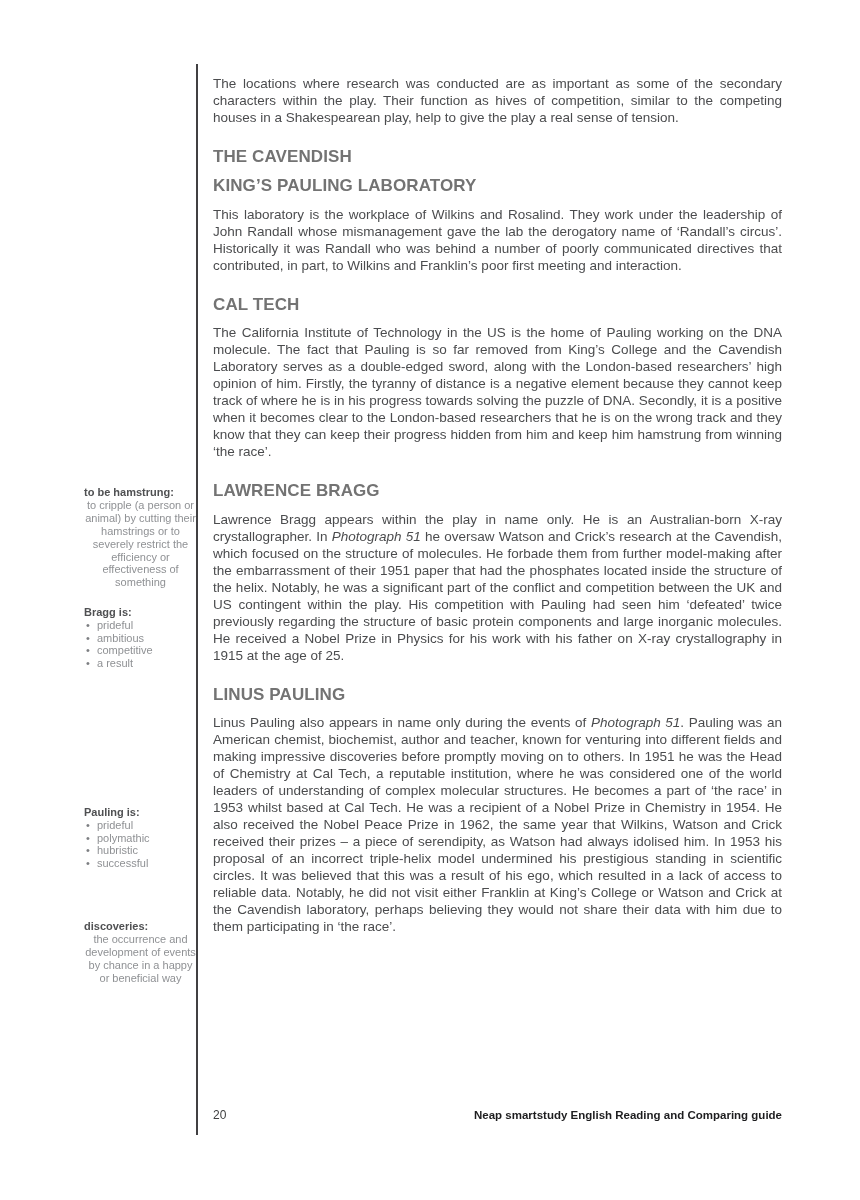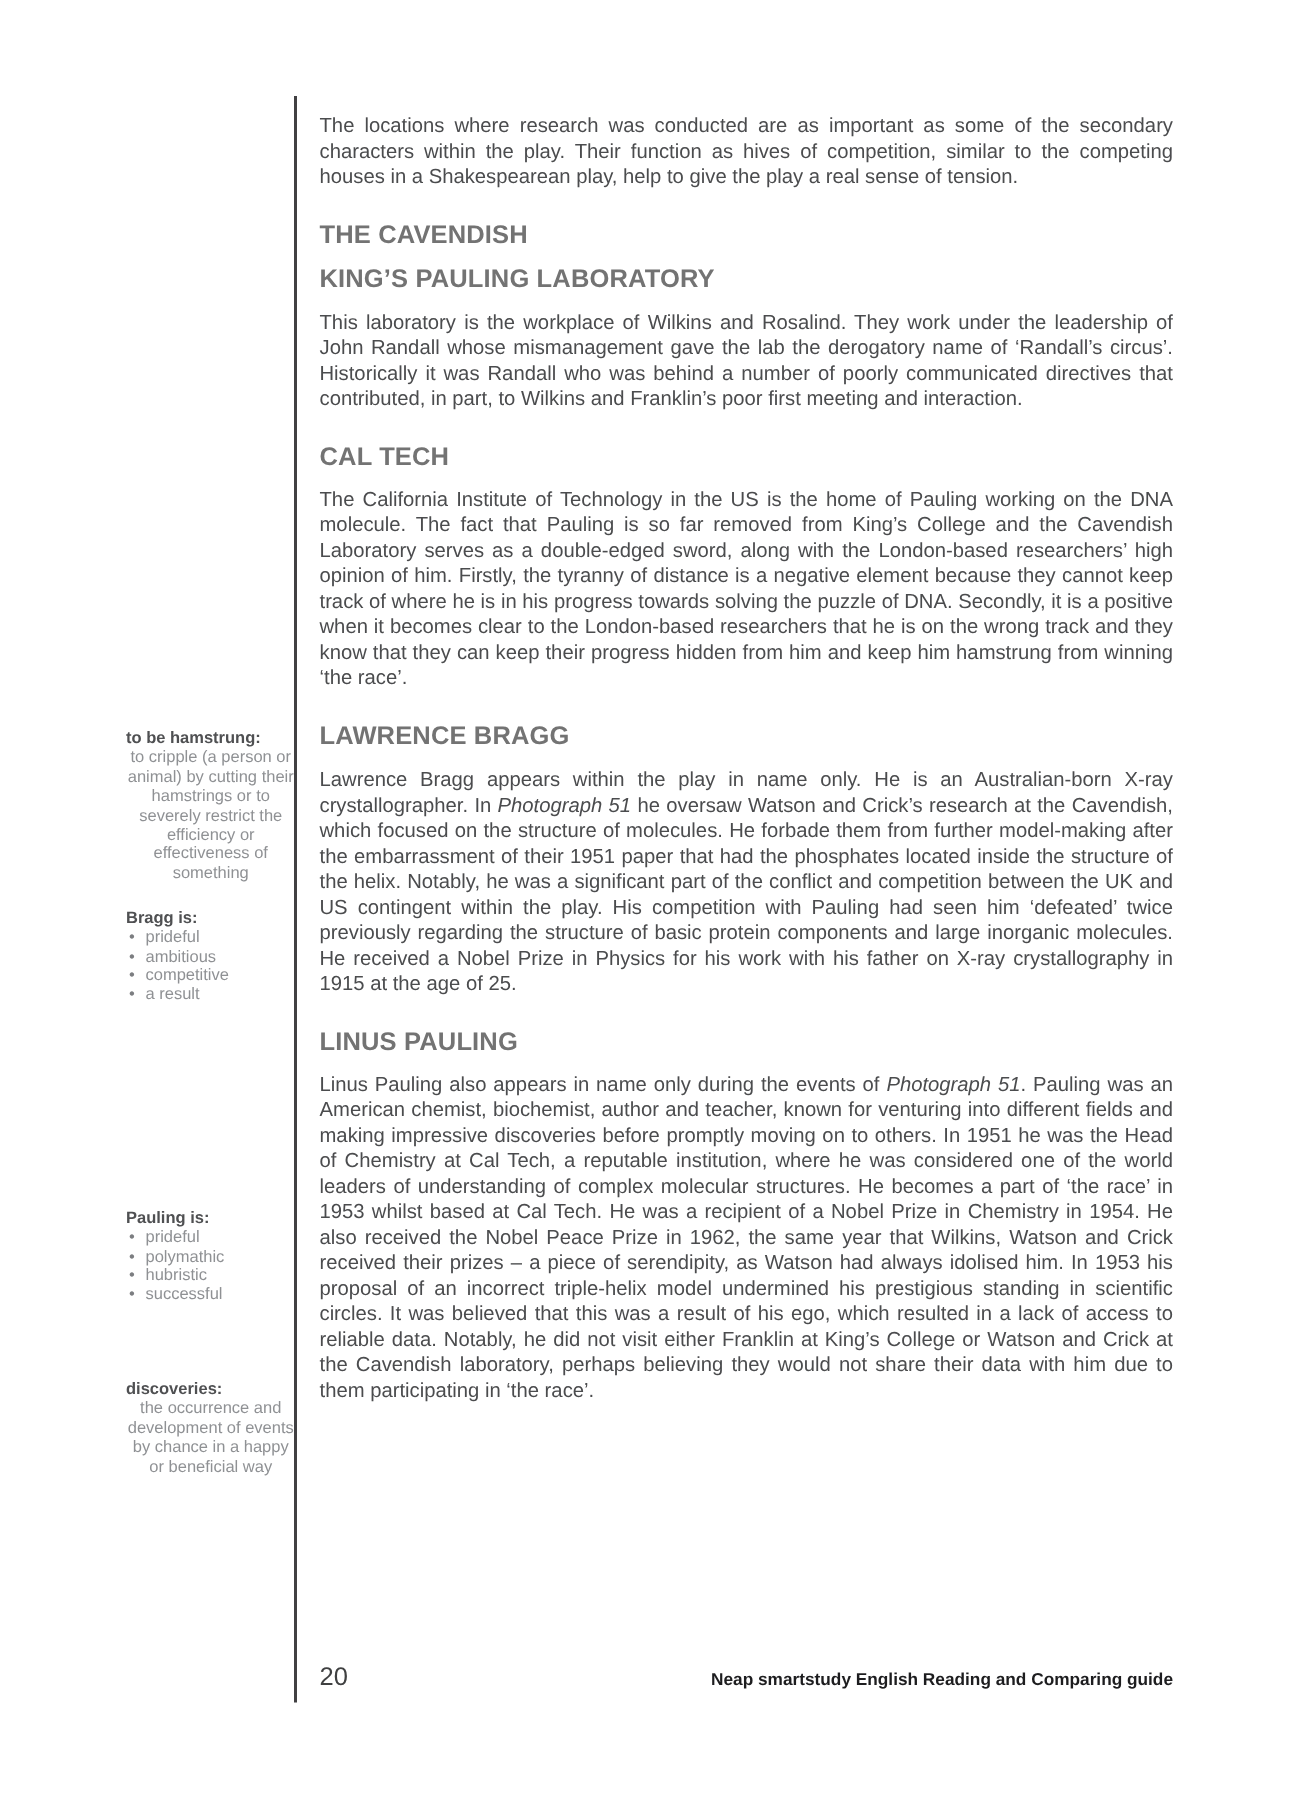--- a/index.html
+++ b/index.html
@@ -96,21 +96,21 @@
   .footer {
     position: absolute;
     left: 213px;
     top: 1108px;
     width: 569px;
     display: flex;
     justify-content: space-between;
     align-items: baseline;
   }
   .footer .page-number {
-    font-size: 17px;
+    font-size: 12px;
     color: #3f4041;
   }
   .footer .guide-title {
     font-size: 11.5px;
     font-weight: bold;
     color: #1d1d1f;
   }
 </style>
 </head>
 <body>

